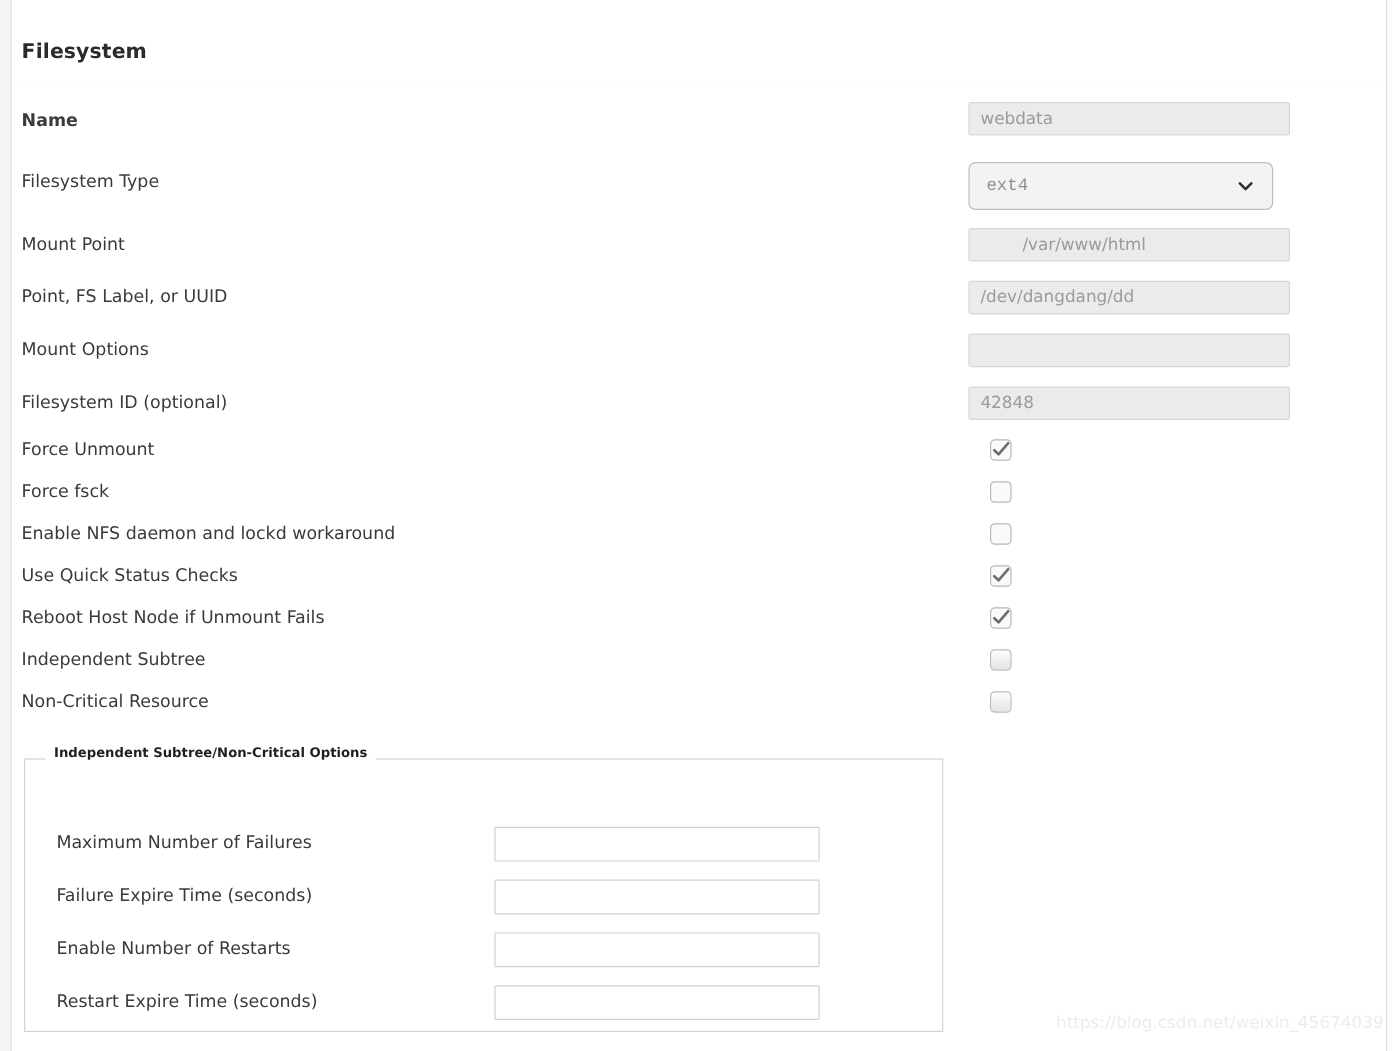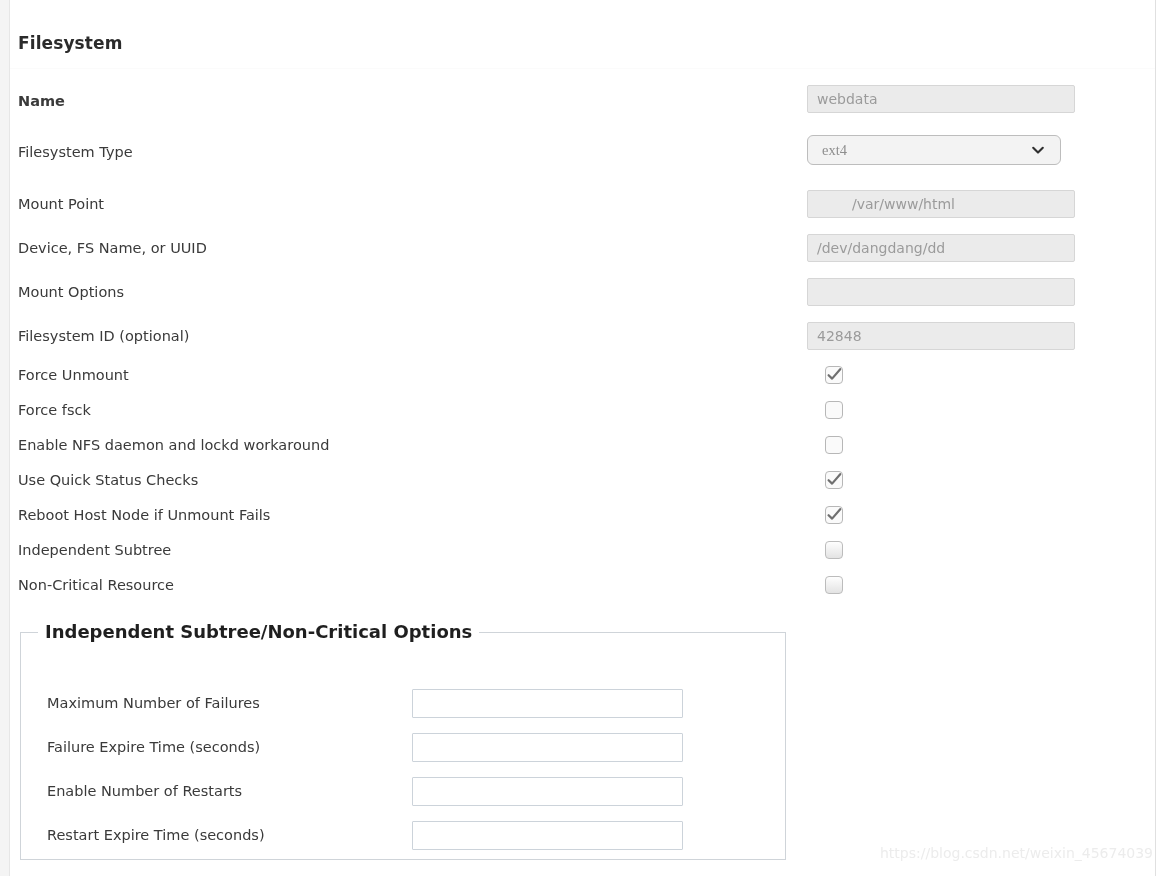--- a/index.html
+++ b/index.html
@@ -82,26 +82,26 @@
     color: #9b9b9b;
     padding: 0 9px;
     outline: none;
   }
   .ftext::placeholder { color: #9b9b9b; opacity: 1; }
 
   .fselect {
     position: absolute;
     left: 789px;
     width: 254px;
-    height: 30px;
+    height: 40px;
     box-sizing: border-box;
     background: #f3f3f3;
     border: 1px solid #bdbdbd;
     border-radius: 6px;
-    font-family: Liberation Serif, serif;
+    font-family: Liberation Mono, monospace;
     font-size: 14.5px;
     color: #8e8e8e;
     padding: 0 14px;
     display: flex;
     align-items: center;
   }
   .fselect .sel-value { flex: 1 1 auto; }
   .fselect .chev { display: flex; align-items: center; }
 
   
@@ -128,21 +128,21 @@
     width: 766px; height: 228px;
     box-sizing: border-box;
     border: 1px solid #cfd4d9;
     background: transparent;
   }
   .fset-legend {
     position: absolute;
     left: 38px; top: 621px;
     background: #ffffff;
     padding: 0 7px;
-    font-size: 18px;
+    font-size: 11px;
     font-weight: bold;
     color: #1f1f1f;
   }
   .sub-row { position: absolute; left: 0; width: 766px; }
   .sub-label {
     position: absolute;
     left: 47px;
     font-size: 14.5px;
     color: #3a3a3a;
     white-space: nowrap;
@@ -197,21 +197,21 @@
               <path d="M3.2 5.8 L8 10.6 L12.8 5.8" fill="none" stroke="#2f2f2f" stroke-width="2.1" stroke-linecap="round" stroke-linejoin="round"></path>
             </svg>
           </span>
         </div>
       </div>
       <div class="frow" style="top: 0px;">
         <div class="flabel" style="top: 196px;">Mount Point</div>
         <input class="ftext" type="text" placeholder="/var/www/html" style="top: 190px; padding-left: 44px;">
       </div>
       <div class="frow" style="top: 0px;">
-        <div class="flabel" style="top: 240px;">Device, FS Name, or UUID</div>
+        <div class="flabel" style="top: 240px;">Point, FS Label, or UUID</div>
         <input class="ftext" type="text" placeholder="/dev/dangdang/dd" style="top: 234px;">
       </div>
       <div class="frow" style="top: 0px;">
         <div class="flabel" style="top: 284px;">Mount Options</div>
         <input class="ftext" type="text" placeholder="" style="top: 278px;">
       </div>
       <div class="frow" style="top: 0px;">
         <div class="flabel" style="top: 328px;">Filesystem ID (optional)</div>
         <input class="ftext" type="text" placeholder="42848" style="top: 322px;">
       </div>

